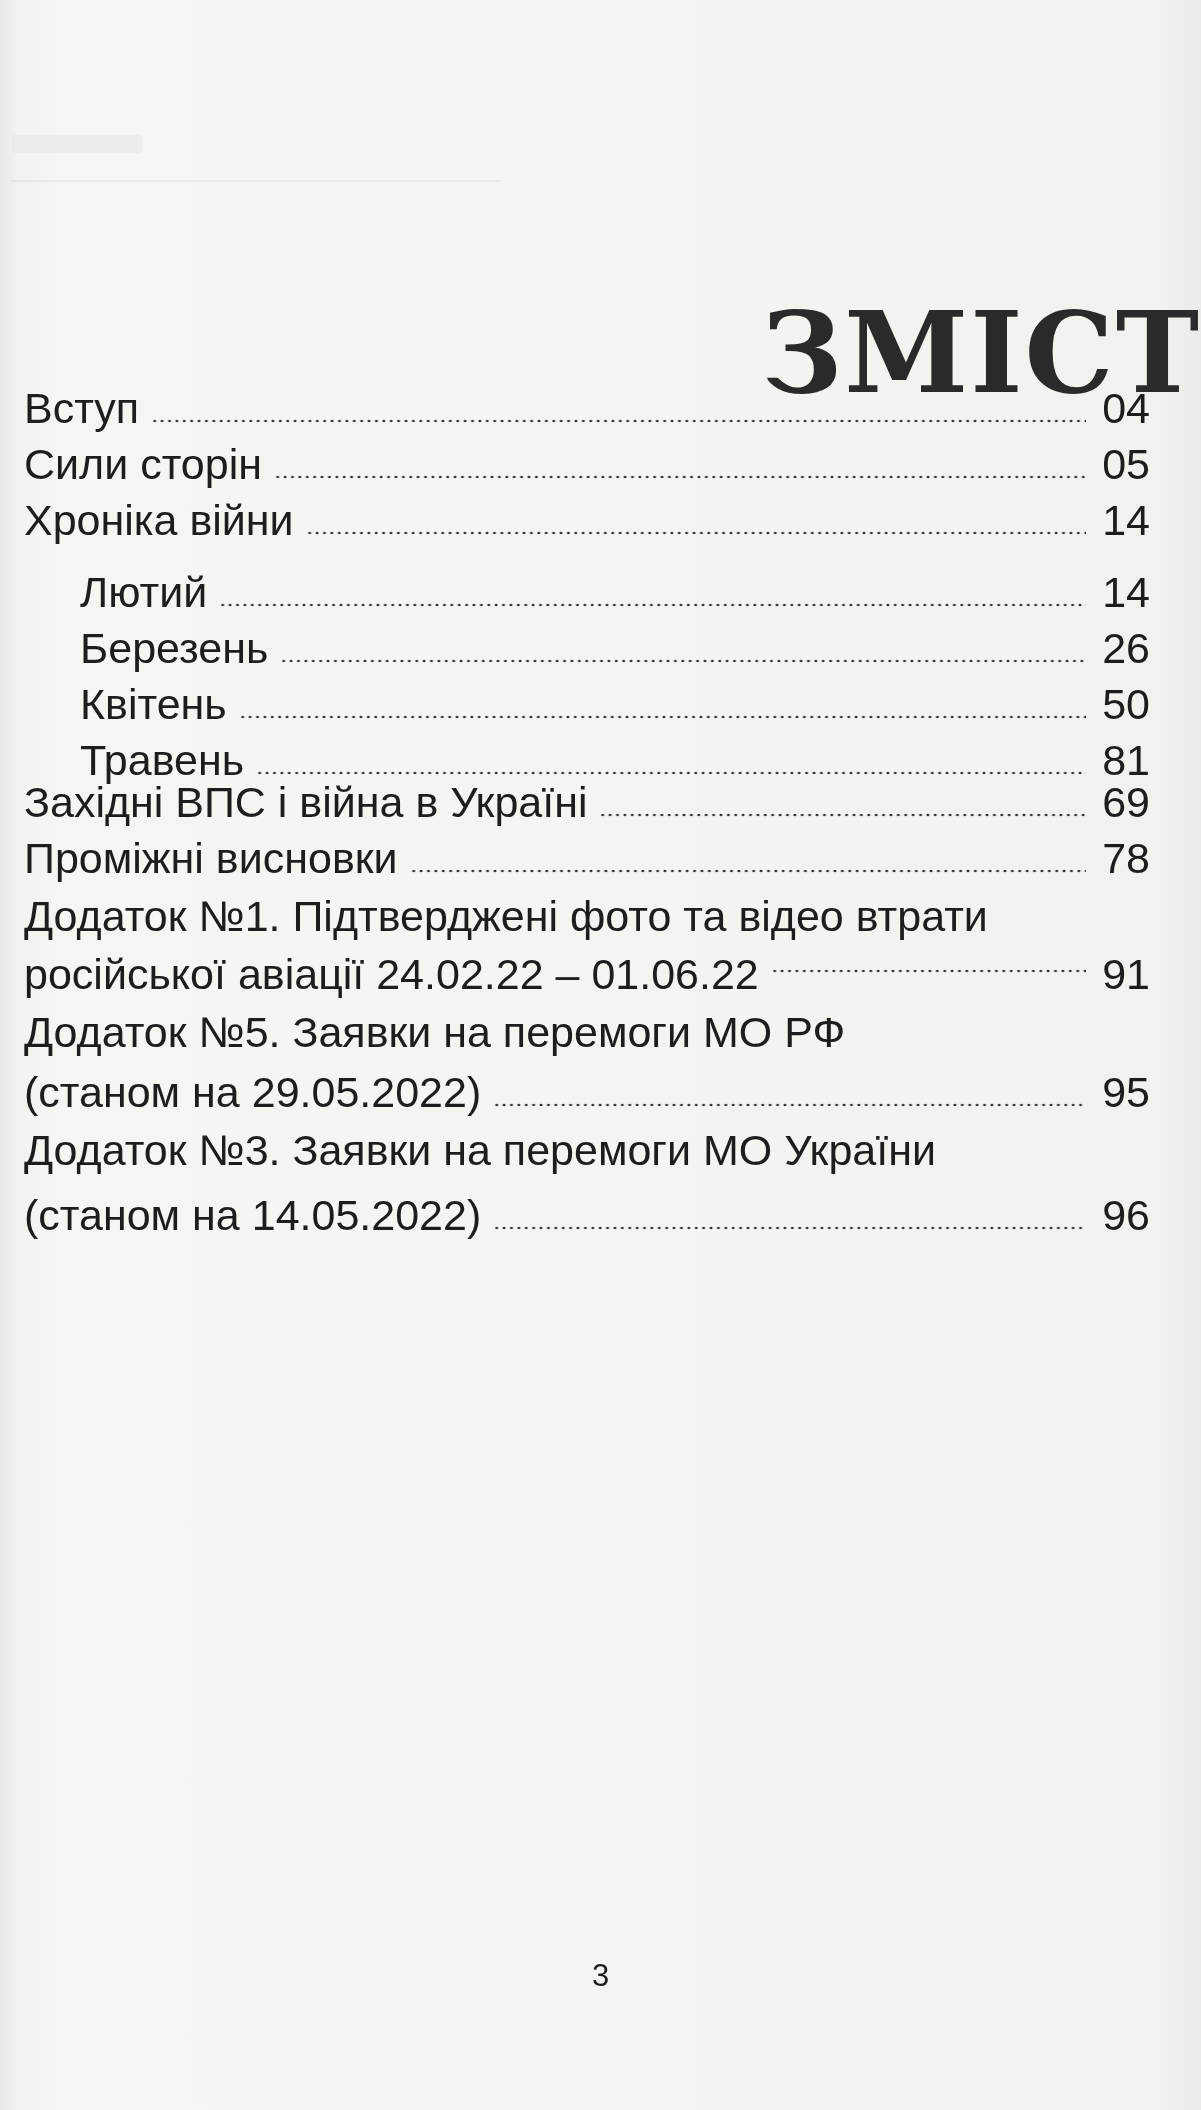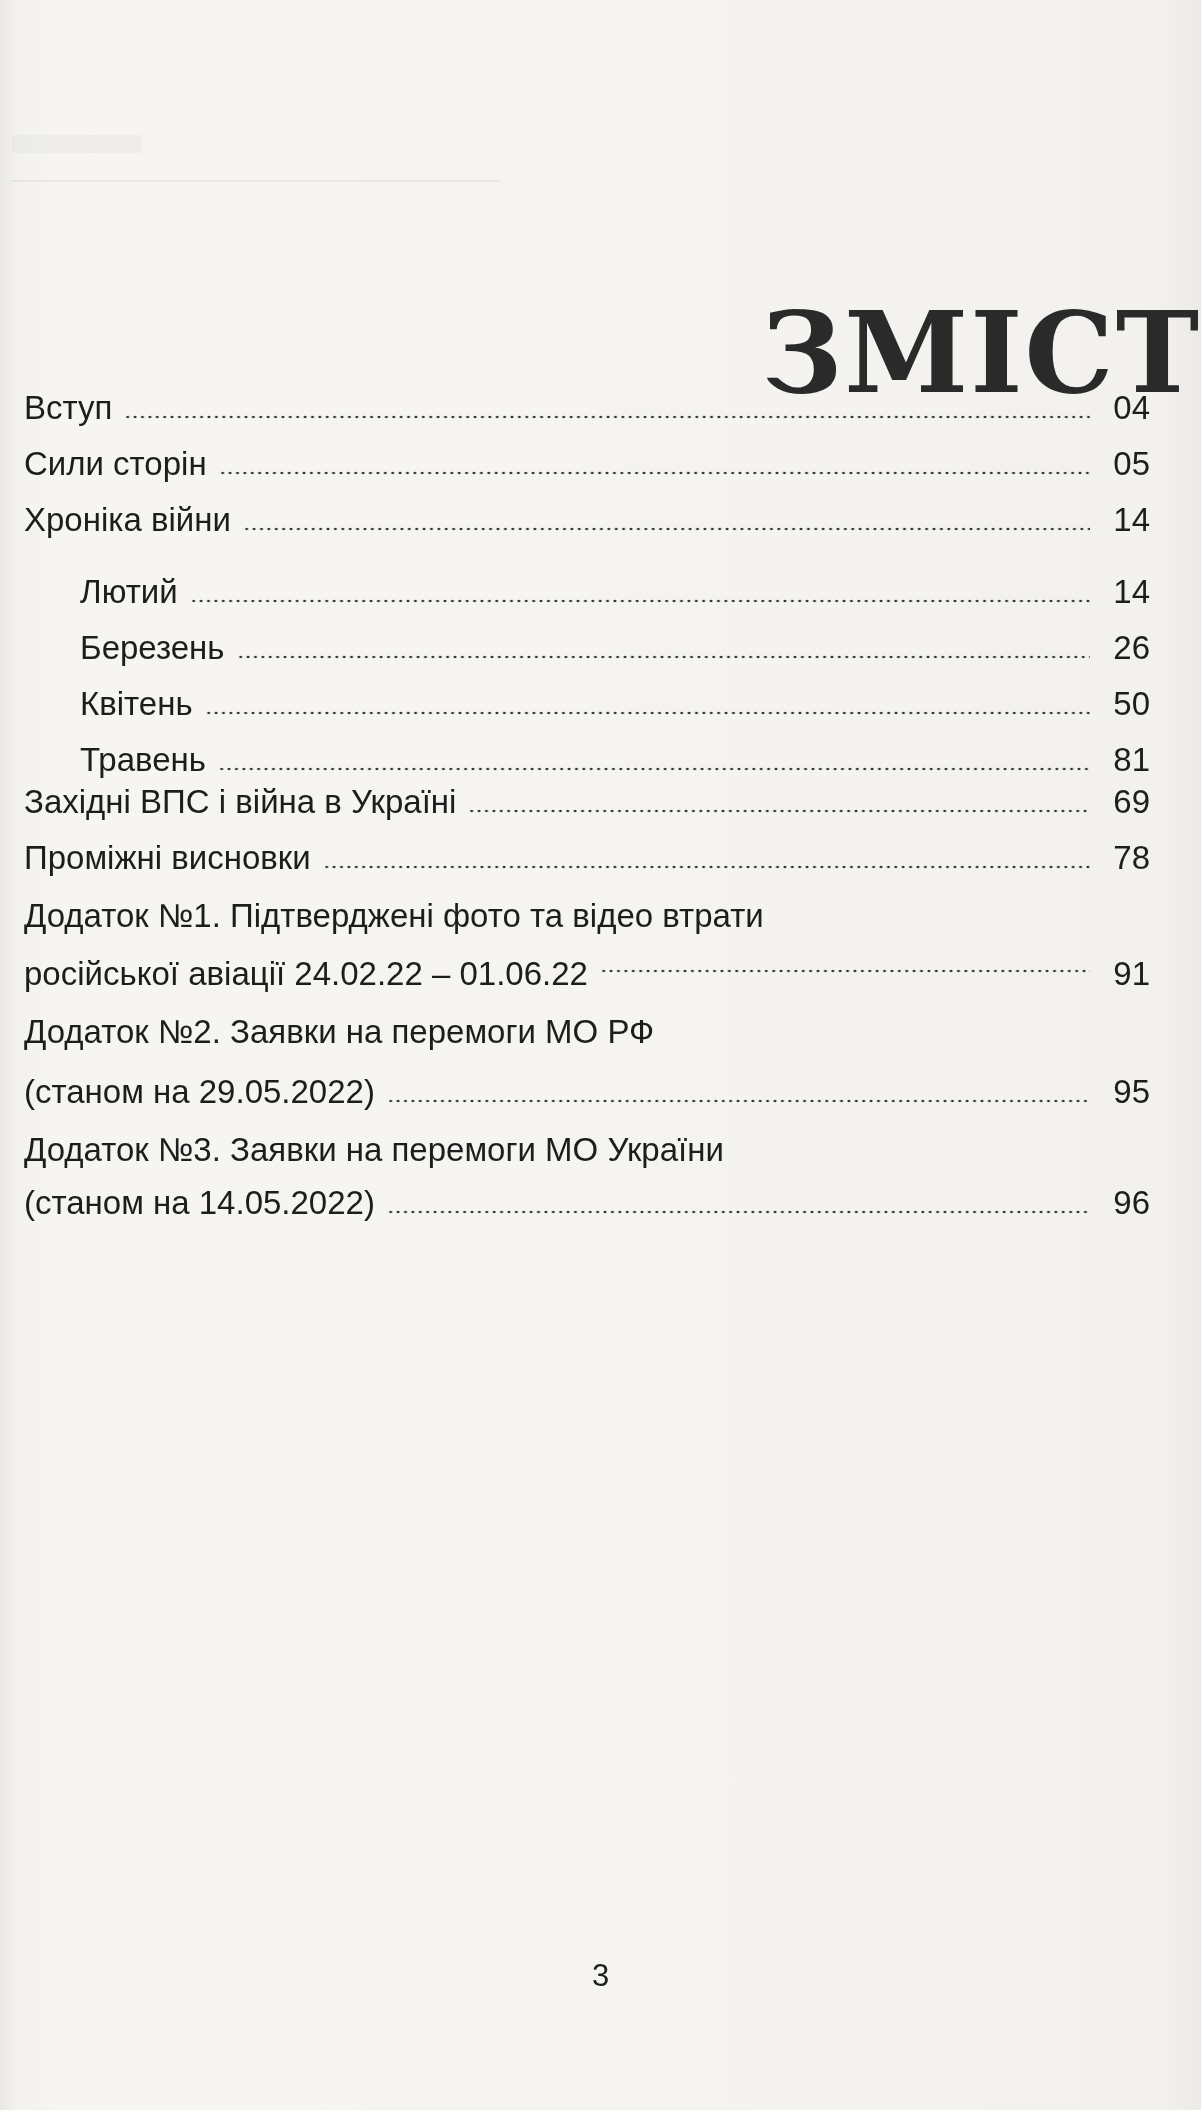--- a/index.html
+++ b/index.html
@@ -53,21 +53,21 @@
     .toc {
       position: absolute;
       left: 24px;
       top: 380px;
       width: 1126px;
     }
     .toc-entry {
       position: absolute;
       left: 0;
       width: 1126px;
-      font-size: 33px;
+      font-size: 43px;
       line-height: 40px;
       color: #1d1d1d;
     }
     .toc-row {
       display: flex;
       align-items: baseline;
       width: 100%;
       height: 40px;
     }
     .toc-text {
@@ -194,31 +194,31 @@
     <div class="toc-entry" style="top:516px;">
       <div class="toc-line1">Додаток №1. Підтверджені фото та відео втрати</div>
       <div class="toc-row" style="margin-top:18px;align-items:center;">
         <span class="toc-text">російської авіації 24.02.22 – 01.06.22</span>
         <span class="toc-dots"></span>
         <span class="toc-page">91</span>
       </div>
     </div>
 
     <div class="toc-entry" style="top:632px;">
-      <div class="toc-line1">Додаток №2. Заявки на перемоги МО РФ</div>
+      <div class="toc-line1">Додаток №5. Заявки на перемоги МО РФ</div>
       <div class="toc-row" style="margin-top:20px;">
         <span class="toc-text">(станом на 29.05.2022)</span>
         <span class="toc-dots"></span>
         <span class="toc-page">95</span>
       </div>
     </div>
 
     <div class="toc-entry" style="top:750px;">
       <div class="toc-line1">Додаток №3. Заявки на перемоги МО України</div>
-      <div class="toc-row" style="margin-top:13px;">
+      <div class="toc-row" style="margin-top:25px;">
         <span class="toc-text">(станом на 14.05.2022)</span>
         <span class="toc-dots"></span>
         <span class="toc-page">96</span>
       </div>
     </div>
 
   </div>
 
   <div class="folio">3</div>
 </div>

